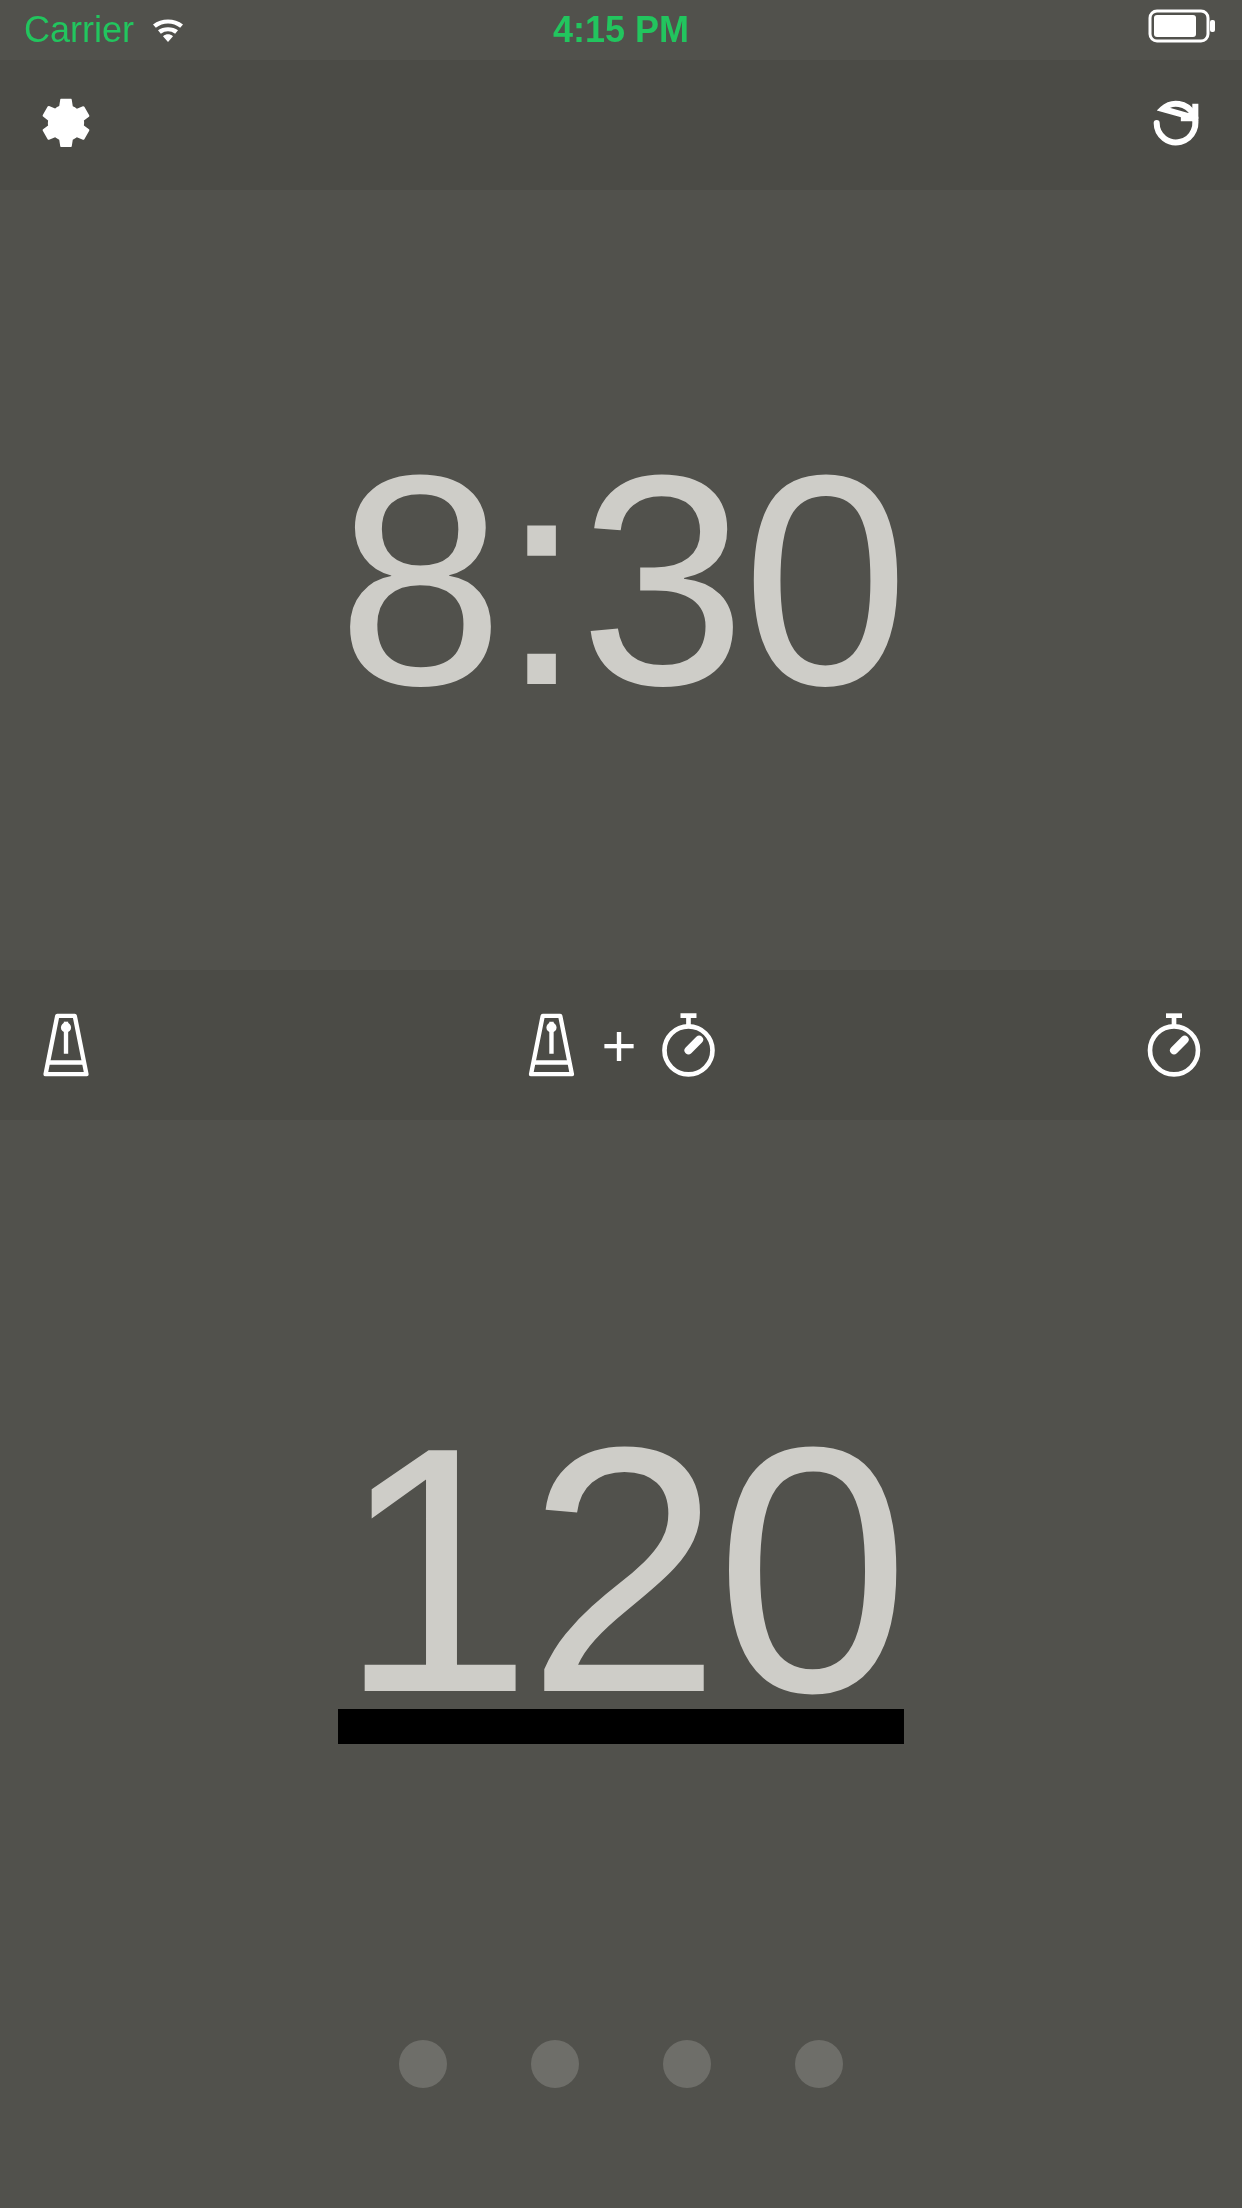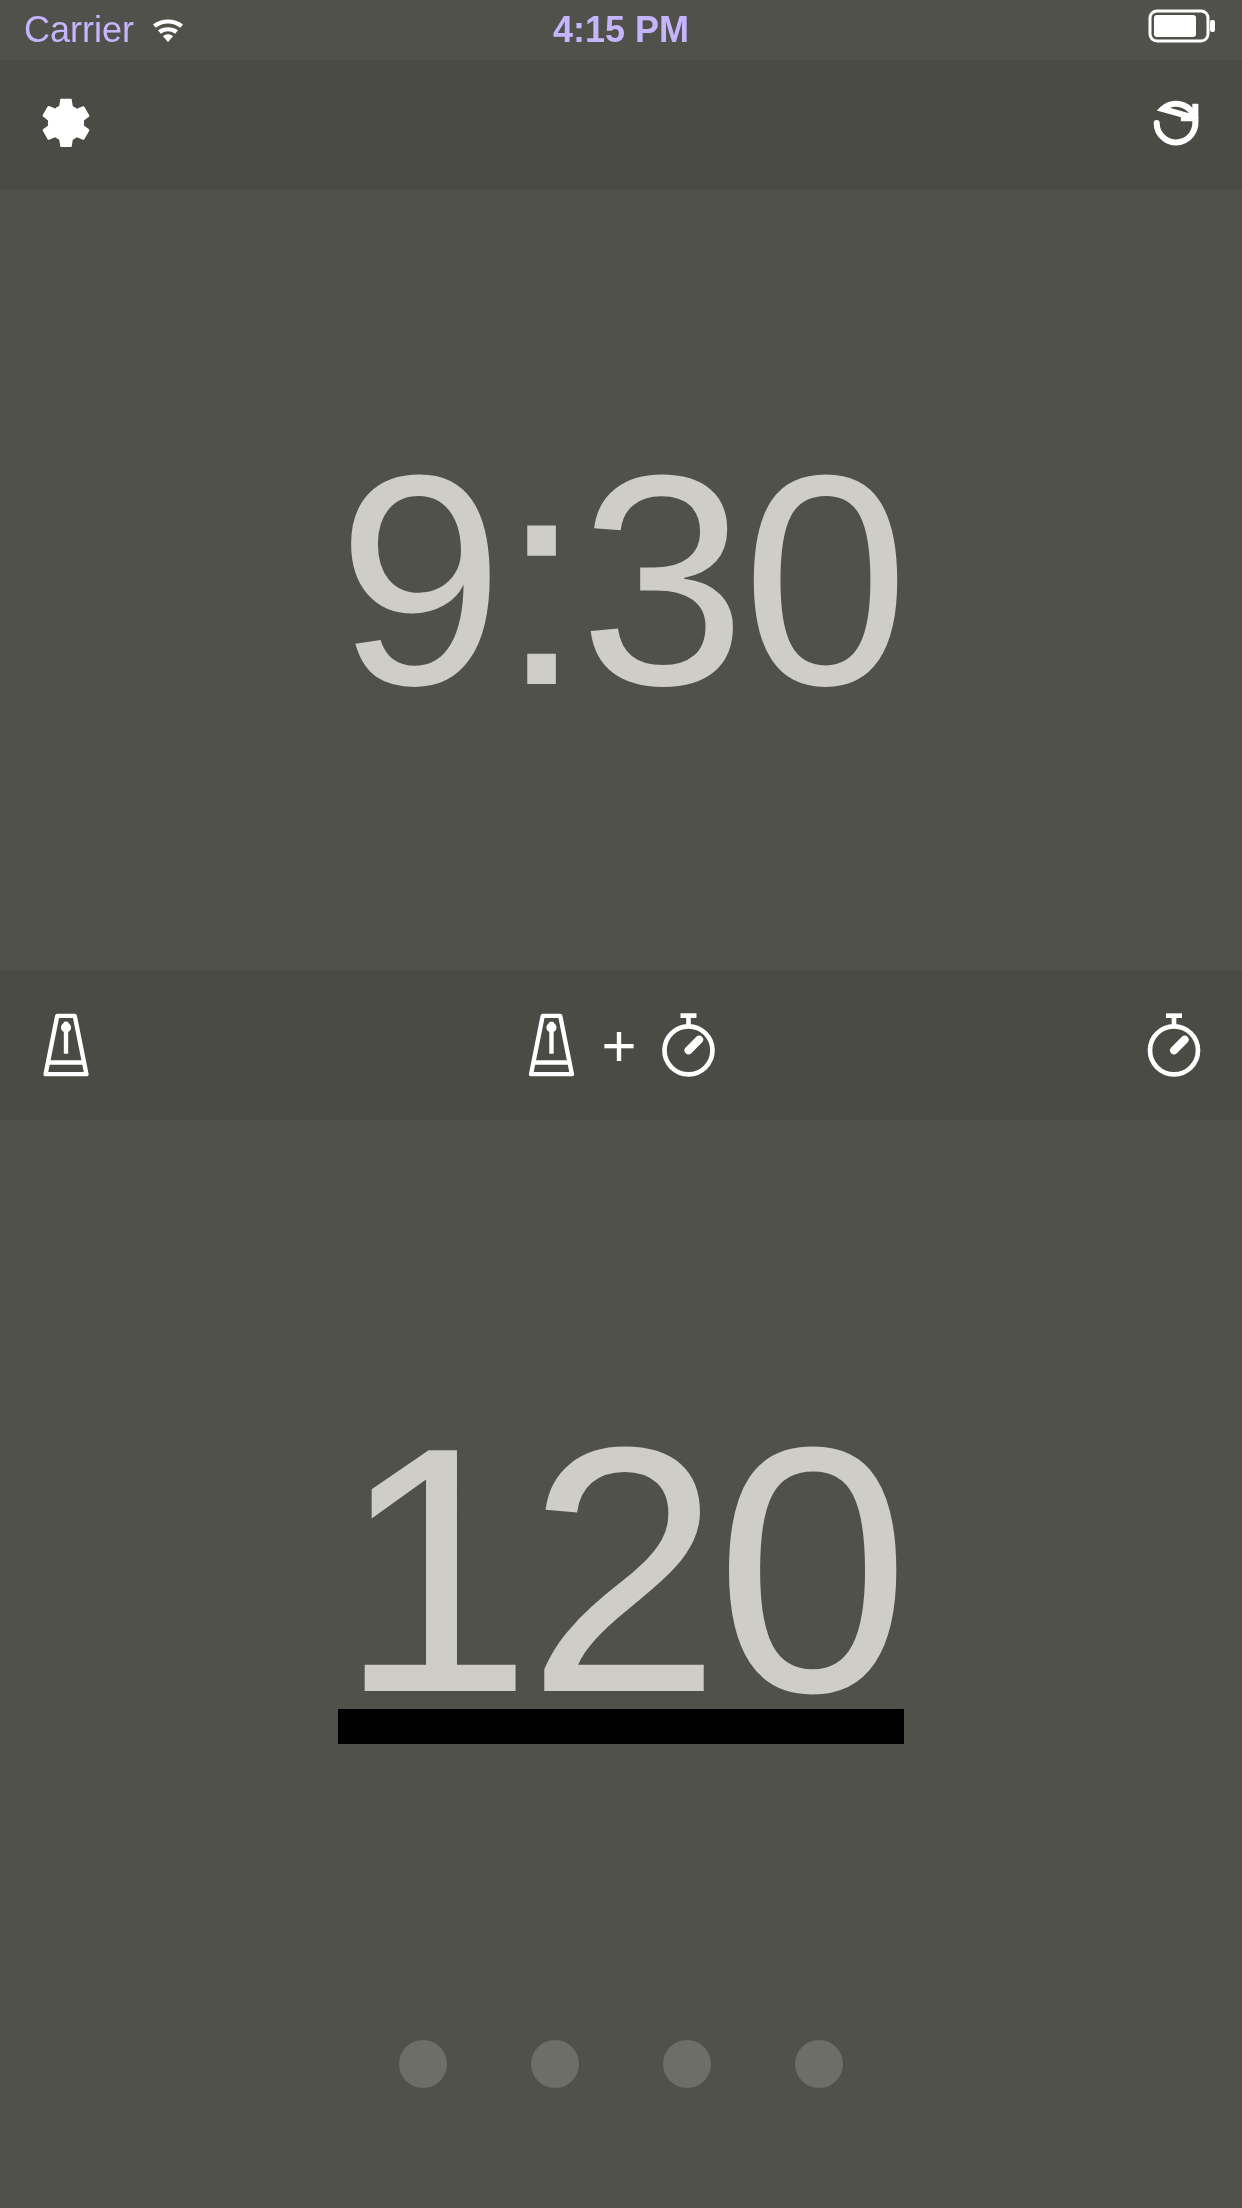--- a/index.html
+++ b/index.html
@@ -14,21 +14,21 @@
       font-family: -apple-system, 'Helvetica Neue', Helvetica, Arial, sans-serif;
       position: relative;
       overflow: hidden;
     }
     .status-bar {
       height: 60px;
       display: flex;
       align-items: center;
       justify-content: space-between;
       padding: 0 24px;
-      color: #c4b5fd;
+      color: #22c55e;
       font-size: 36px;
     }
     .status-left {
       display: flex;
       align-items: center;
       gap: 14px;
     }
     .status-center {
       position: absolute;
       left: 50%;
@@ -185,21 +185,21 @@
     <span>
       <svg viewBox="0 0 24 24" fill="none" stroke="#fff" stroke-width="2.5">
         <path d="M20 4 L20 10 L14 10" fill="none"></path>
         <path d="M4 12 a8 8 0 1 0 2.5 -5.8 L20 10" fill="none" stroke-linecap="round"></path>
       </svg>
     </span>
   </div>
 </div>
 
 <div class="top-panel">
-  <div class="big-time">9:30</div>
+  <div class="big-time">8:30</div>
 </div>
 
 <div class="mode-bar">
   <div class="mode-left">
     <span class="mode-icon">
       <svg viewBox="0 0 40 48" fill="none" stroke="#fff" stroke-width="3" stroke-linejoin="round">
         <path d="M14 4 L26 4 L34 44 L6 44 Z"></path>
         <line x1="20" y1="8" x2="20" y2="30"></line>
         <circle cx="20" cy="12" r="2" fill="#fff"></circle>
         <line x1="8" y1="36" x2="32" y2="36"></line>

